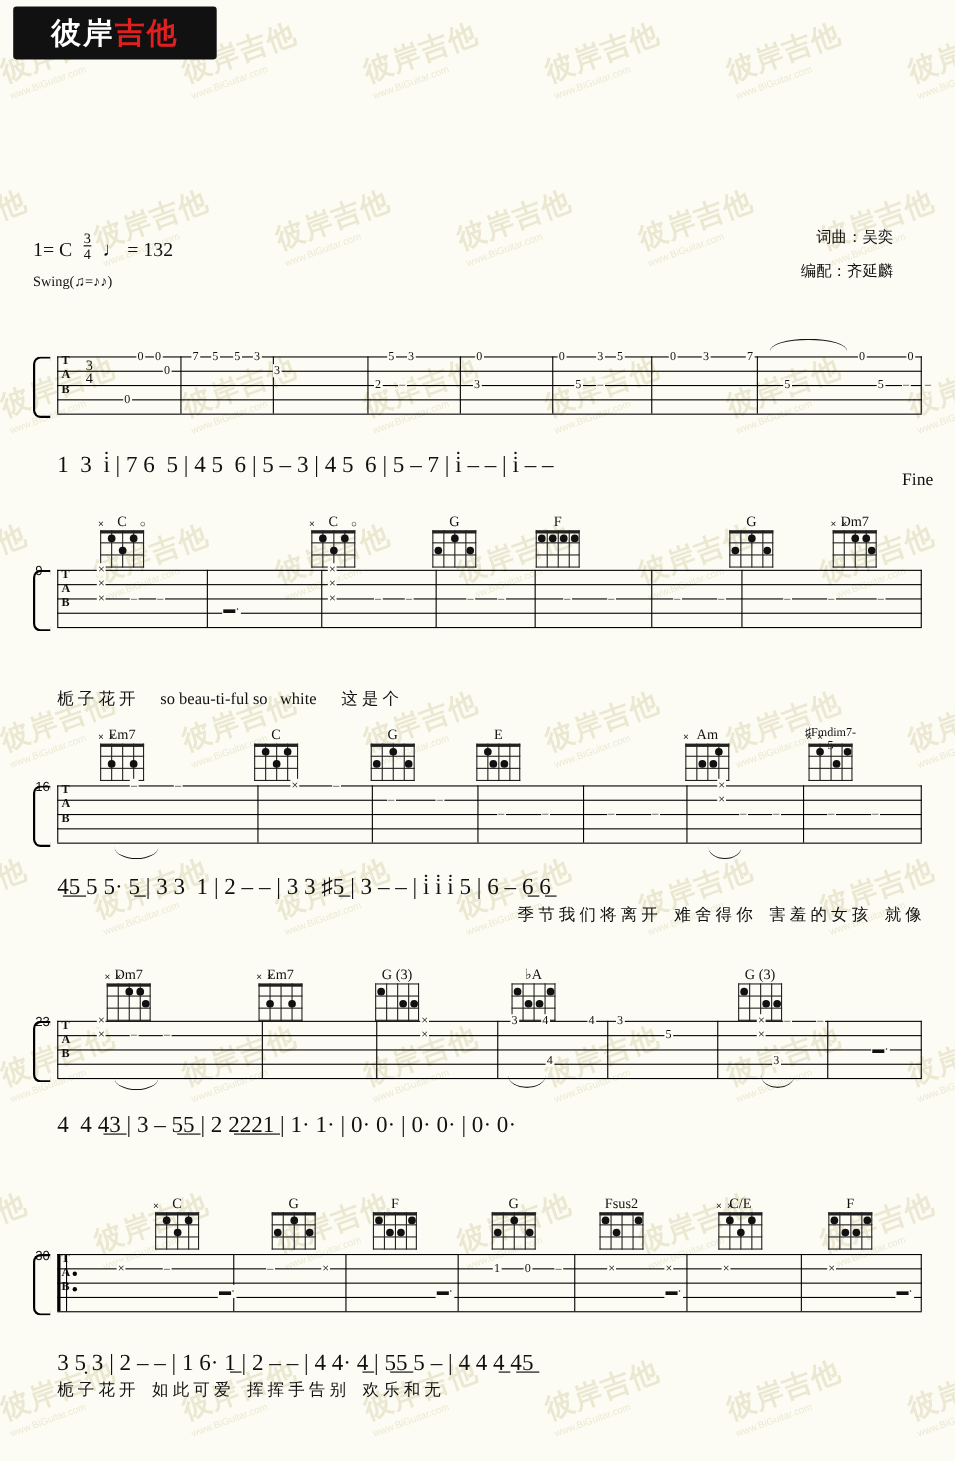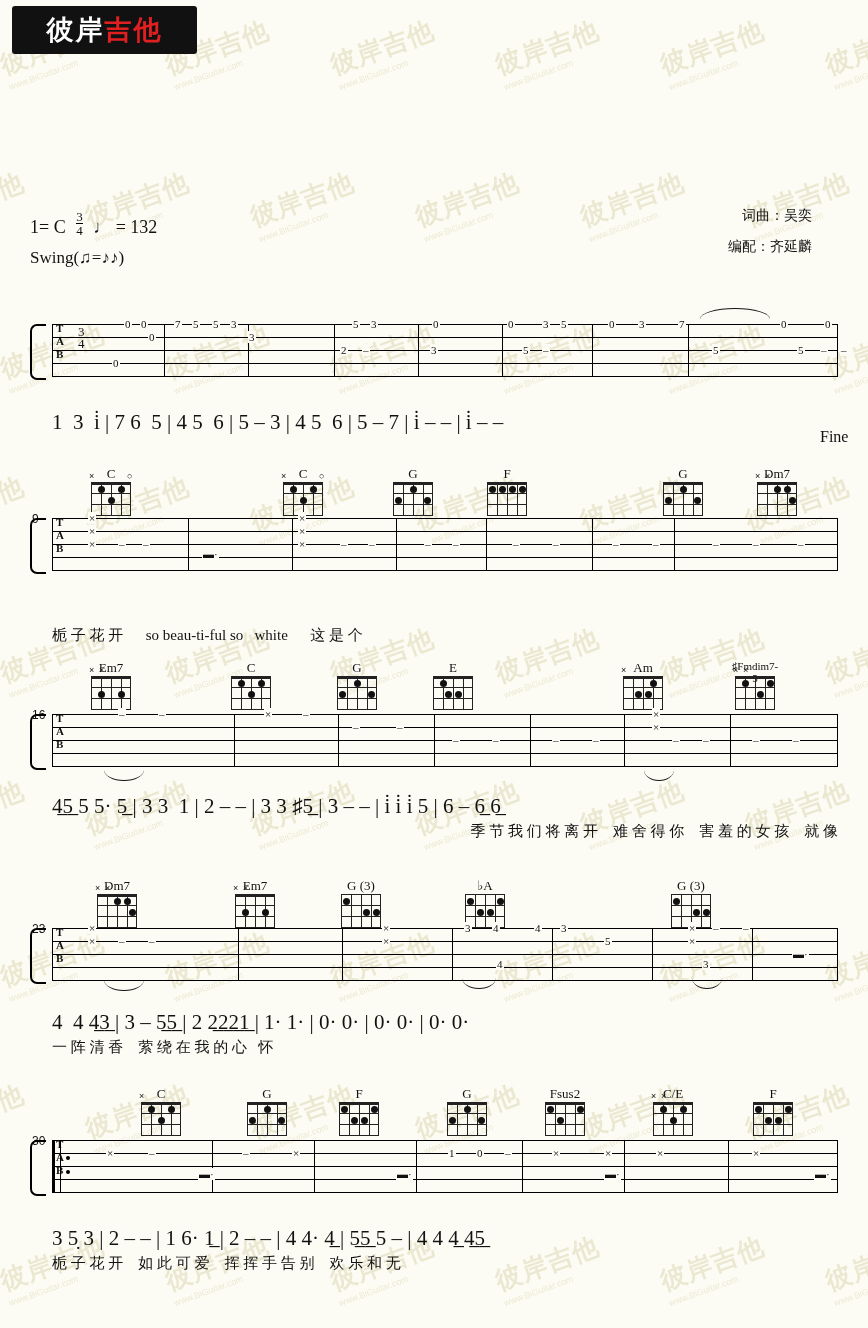--- a/index.html
+++ b/index.html
@@ -49,21 +49,21 @@
     position:absolute;top:186px;left:0;width:868px;text-align:center;
     font-size:18px;
   }
   .credit{position:absolute;right:56px;font-size:14px;font-family:"Liberation Sans",sans-serif;}
   .credit.c1{top:207px;}
   .credit.c2{top:238px;}
 
   .meta-key{position:absolute;left:30px;top:210px;font-size:18px;font-family:"Liberation Serif",serif;}
   .meta-key .frac{display:inline-block;vertical-align:-2px;margin:0 6px;text-align:center;line-height:1;font-size:13px;}
   .meta-key .frac b{display:block;font-weight:normal;}
-  .meta-swing{position:absolute;left:30px;top:248px;font-size:17px;}
+  .meta-swing{position:absolute;left:30px;top:248px;font-size:13px;}
 
   
   .system{position:absolute;left:30px;width:810px;}
   .bar-num{position:absolute;left:2px;font-size:12px;font-family:"Liberation Sans",sans-serif;}
 
   .staff{position:absolute;left:22px;width:786px;height:56px;}
   .staff .line{position:absolute;left:0;width:100%;height:1px;background:#000;}
   .staff .line.l0{top:0}
   .staff .line.l1{top:13px}
   .staff .line.l2{top:26px}
@@ -677,21 +677,20 @@
       <div class="tabnum" style="left:660px;top:-6px;">–</div>
       <div class="tabnum" style="left:690px;top:-6px;">–</div>
       <div class="tabnum" style="left:444px;top:30px;">4</div>
       <div class="tabnum" style="left:650px;top:30px;">3</div>
       <div class="tabnum" style="left:740px;top:20px;">▬·</div>
       <div class="slur down" style="left:52px;top:52px;width:40px;"></div>
       <div class="slur down" style="left:410px;top:50px;width:34px;"></div>
       <div class="slur down" style="left:640px;top:50px;width:30px;"></div>
     </div>
     <div class="numrow" style="top:132px;">4  4 4̲3̲ | 3 – 5̲5̲ | 2 2̲2̲2̲1̲ | 1· 1· | 0· 0· | 0· 0· | 0· 0·</div>
-    <div class="lyricrow" style="top:160px;">一 阵 清 香    萦 绕 在 我 的 心   怀</div>
   </div>
 
   <div class="system" style="top:1086px;height:180px;">
     <div class="bar-num" style="top:48px;">30</div>
 
     <div class="chord" style="left:106px;top:0;">
       <div class="name">C</div>
       <div class="grid">
           <div class="nut h"></div>
           <div class="h" style="top:11px"></div>

